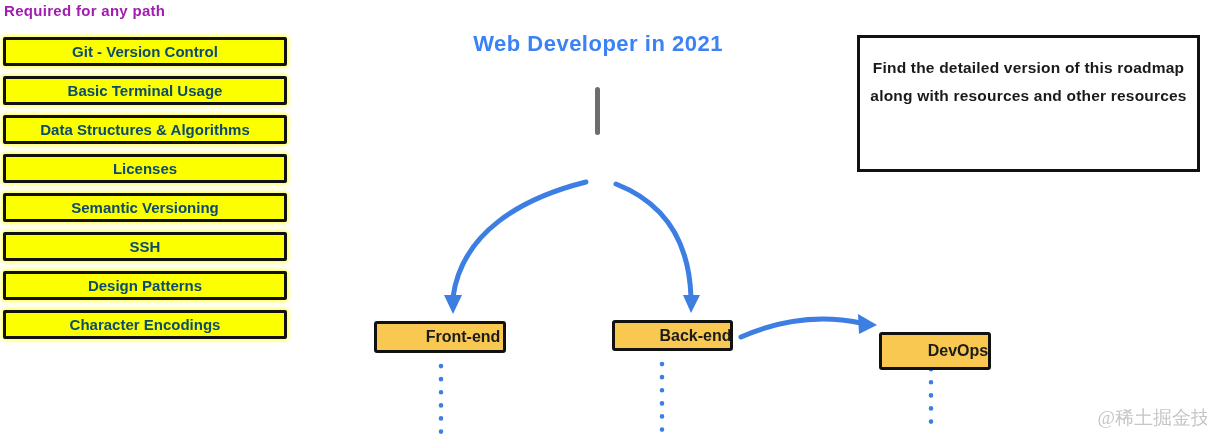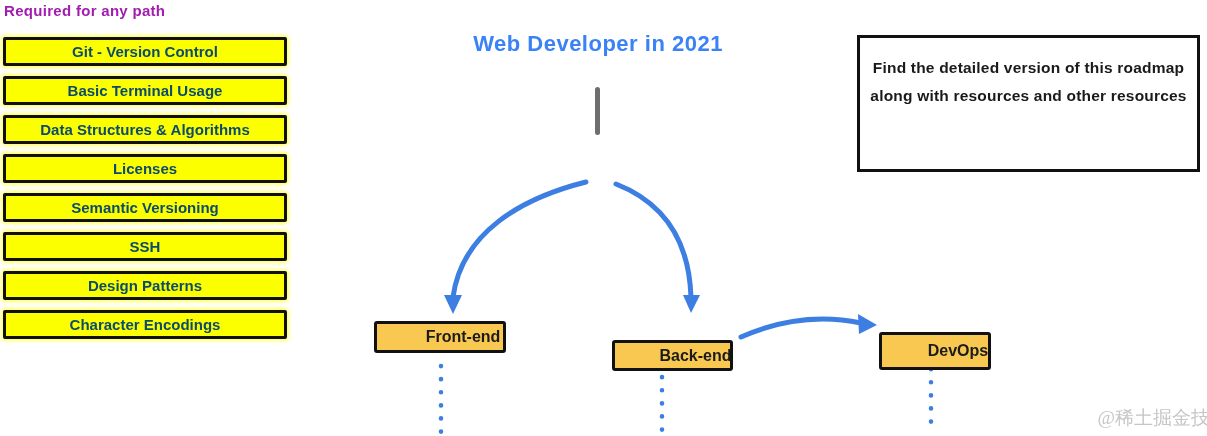--- a/index.html
+++ b/index.html
@@ -48,21 +48,21 @@
   .arrow{stroke:var(--blue);stroke-width:5;fill:none;stroke-linecap:round;}
   .arrow-head{fill:var(--blue);stroke:none;}
   .dots{stroke:var(--blue);stroke-width:4.6;stroke-linecap:round;stroke-dasharray:0.1 13;fill:none;}
 
   .path-box{
     position:absolute;background:var(--amber);border:3px solid var(--border);
     border-radius:3px;display:flex;align-items:center;justify-content:center;
     font-size:16px;font-weight:bold;color:#1b1b1b;white-space:nowrap;padding-left:46px;
   }
   .path-frontend{left:374px;top:321px;width:132px;height:32px;}
-  .path-backend{left:612px;top:340px;width:121px;height:31px;}
+  .path-backend{left:612px;top:320px;width:121px;height:31px;}
   .path-devops{left:879px;top:332px;width:112px;height:38px;}
 
   
   .info-box{
     position:absolute;left:857px;top:35px;width:343px;height:137px;
     background:#fff;border:3px solid var(--border);
   }
   .info-line{
     position:absolute;left:0;right:0;text-align:center;font-size:15.5px;
     font-weight:bold;color:#1a1a1a;letter-spacing:.2px;white-space:nowrap;

